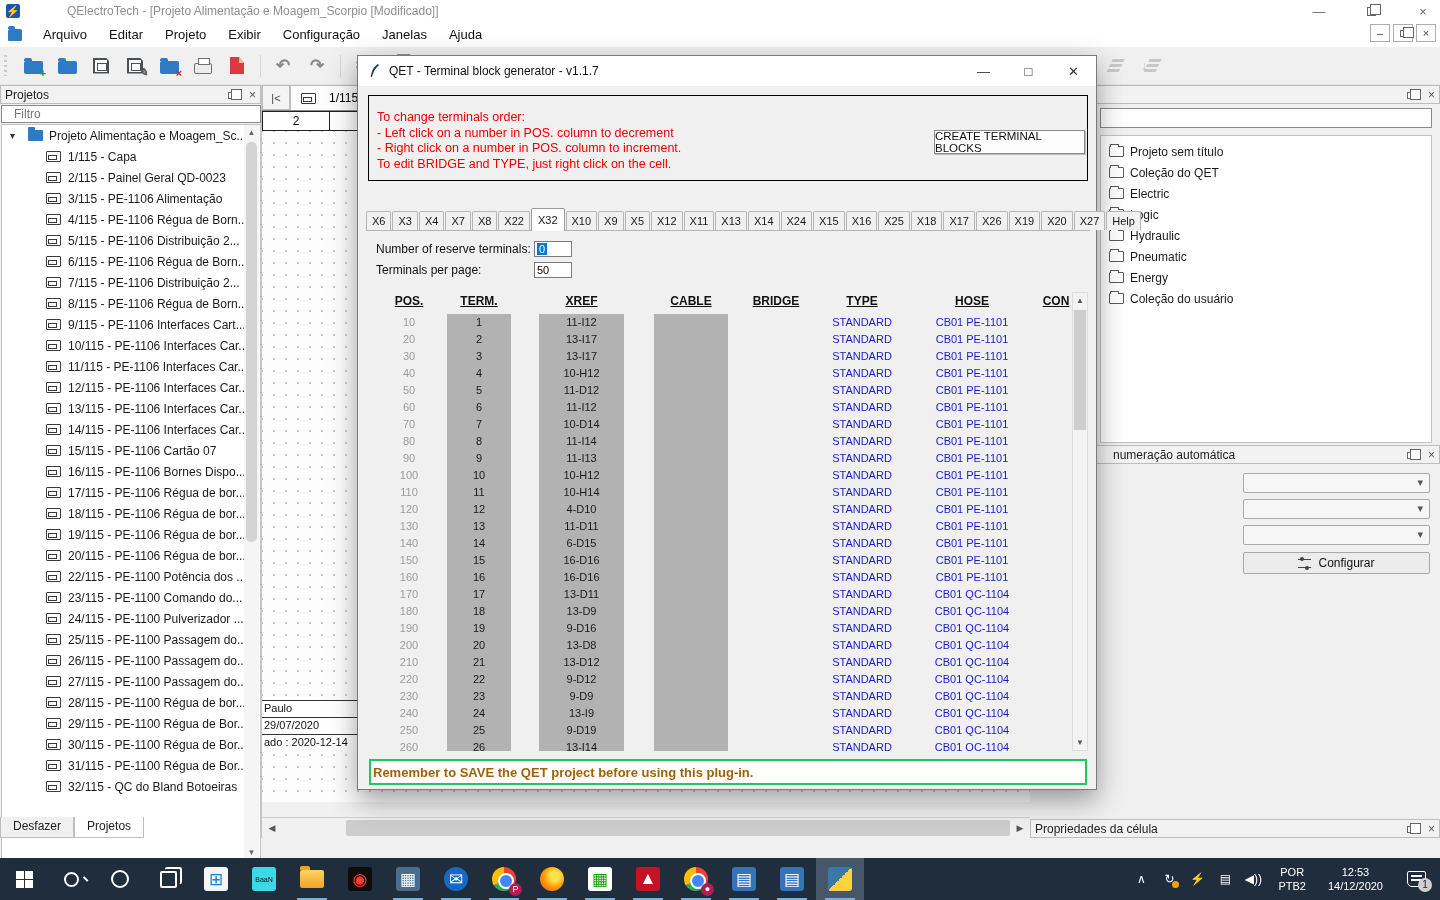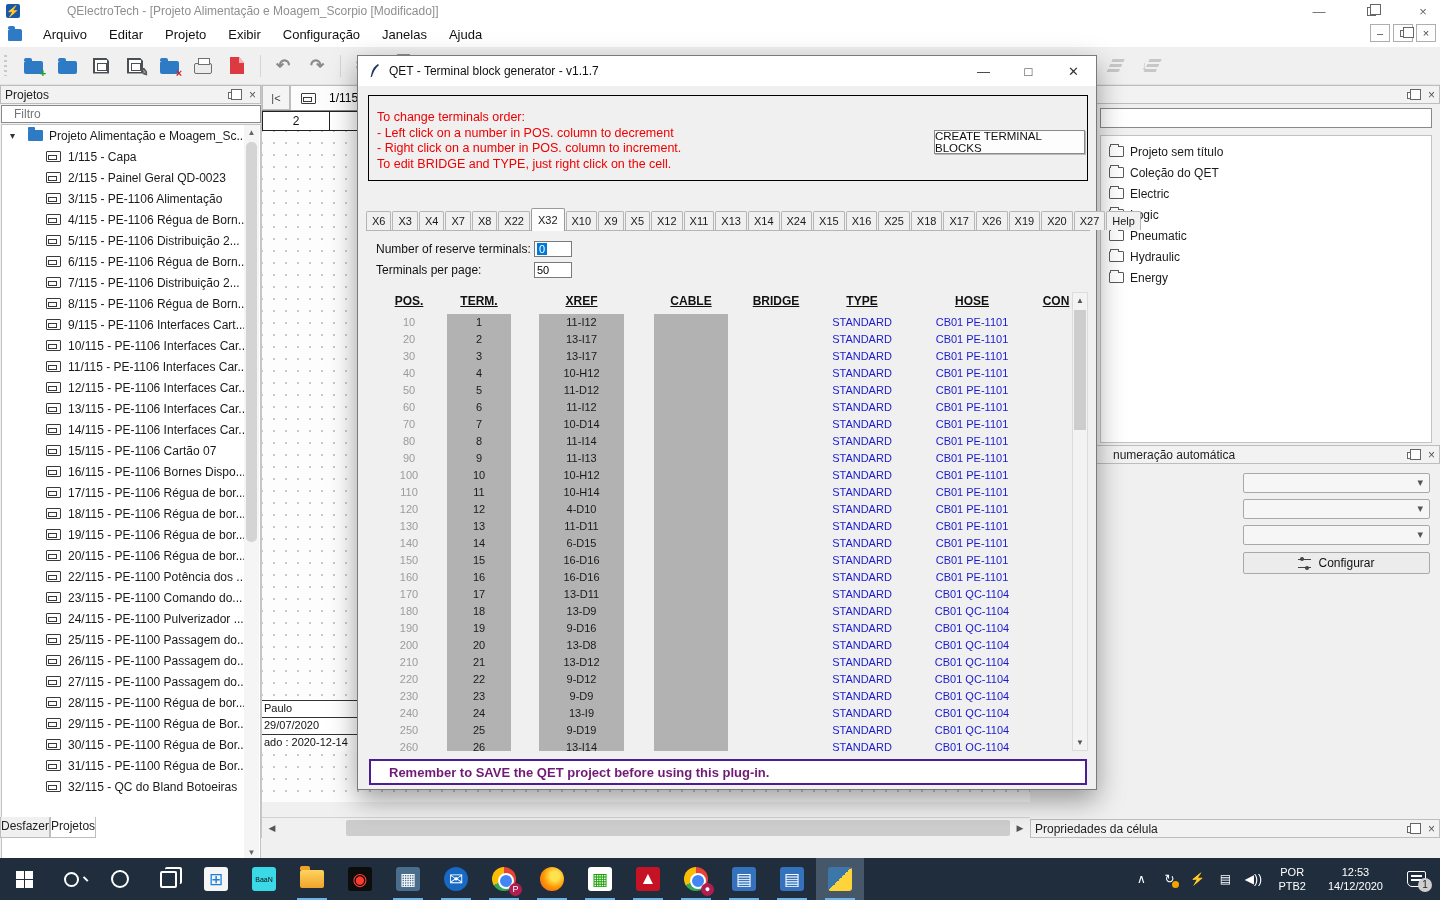--- a/index.html
+++ b/index.html
@@ -60,21 +60,21 @@
   .fold-ico.outline { background:#fff; border:1.5px solid #5a5a5a; }
   .fold-ico.outline::before { background:#fff; border:1.5px solid #5a5a5a; border-bottom:none; height:2px; }
   .tree-row.page { padding-left:44px; }
   .page-ico { width:15px; height:11px; border:1.5px solid #3a3a3a; border-radius:1px; position:relative; margin-right:7px; flex:0 0 auto; }
   .page-ico::before { content:''; position:absolute; left:1px; bottom:1px; width:7px; height:3px; border:1px solid #3a3a3a; }
   .vscroll { position:absolute; right:2px; top:40px; width:15px; height:735px; background:#f5f5f5; }
   .vscroll .up, .vscroll .dn { position:absolute; left:0; width:15px; height:15px; color:#666; font-size:8px; text-align:center; line-height:15px; }
   .vscroll .up { top:0; } .vscroll .dn { bottom:0; }
   .vscroll .thumb { position:absolute; left:2px; width:11px; background:#d4d4d4; border-radius:5px; }
   .dock-tabs { position:absolute; left:0; top:732px; height:21px; display:flex; }
-  .dock-tab { font-size:12px; color:#222; border:1px solid #bdbdbd; border-top:none; background:#f0f0f0; padding:2px 0; }
+  .dock-tab { font-size:12px; color:#222; border:1px solid #bdbdbd; border-top:none; background:#f0f0f0; padding:2px 12px; }
   .dock-tab.active { background:#ffffff; }
 
   
   .canvas { position:absolute; left:262px; top:85px; width:768px; height:753px; background:#f0f0f0; }
   .cv-tabbar { position:absolute; left:0; top:0; height:25px; display:flex; }
   .cv-first { width:28px; height:25px; border:1px solid #bdbdbd; background:#f4f4f4; font-size:11px; color:#444; display:flex; align-items:center; justify-content:center; }
   .cv-tab { height:25px; background:#fcfcfc; border:1px solid #bdbdbd; border-bottom:none; display:flex; align-items:center; font-size:12px; padding:0 10px; gap:6px; }
   .sheet { position:absolute; left:0; top:25px; width:768px; height:692px; background:#fdfdfd; border-top:1px solid #888;
            background-image:radial-gradient(#c9c9c9 0.8px, transparent 0.9px); background-size:12px 12px; background-position:6px 26px; }
   .ruler { position:absolute; left:0; top:0; height:20px; display:flex; background:#fff; }
@@ -131,21 +131,21 @@
   .c.bridge { left:380px; width:60px; }
   .c.type { left:450px; width:92px; color:#1a1acd; }
   .c.hose { left:550px; width:112px; color:#1a1acd; }
   .h.pos { left:0; width:86px; } .h.term { left:81px; width:64px; } .h.xref { left:173px; width:85px; }
   .h.cable { left:288px; width:74px; } .h.bridge { left:380px; width:60px; } .h.type { left:450px; width:92px; }
   .h.hose { left:550px; width:112px; } .h.con { left:666px; width:48px; }
   .dscroll { position:absolute; right:0; top:0; width:16px; height:459px; background:#f3f3f3; border:1px solid #dcdcdc; }
   .dscroll .up, .dscroll .dn { position:absolute; left:0; width:14px; height:15px; font-size:8px; color:#555; text-align:center; line-height:15px; }
   .dscroll .up { top:0; } .dscroll .dn { bottom:0; }
   .dscroll .thumb { position:absolute; left:1px; top:17px; width:12px; height:120px; background:#cdcdcd; }
-  .foot-note { position:absolute; left:11px; top:703px; width:718px; height:26px; border:2px solid #4c1d95; background:#fff; display:flex; align-items:center; padding-left:18px; font-size:13px; font-weight:bold; color:#701a75; }
+  .foot-note { position:absolute; left:11px; top:703px; width:718px; height:26px; border:2px solid #22c55e; background:#fff; display:flex; align-items:center; padding-left:2px; font-size:13px; font-weight:bold; color:#a16207; }
 
   
   .taskbar { position:absolute; left:0; top:858px; width:1440px; height:42px; background:#1f2d3d; display:flex; align-items:stretch; z-index:100; }
   .tb-app { width:48px; height:42px; display:flex; align-items:center; justify-content:center; position:relative; }
   .tb-app .tile { width:24px; height:24px; display:flex; align-items:center; justify-content:center; font-size:17px; border-radius:3px; }
   .tb-app.running::after { content:''; position:absolute; left:9px; right:9px; bottom:0; height:2.5px; background:#6fb3e8; }
   .tb-app.active { background:#455768; }
   .tb-app .badge { display:none; position:absolute; right:6px; bottom:4px; width:13px; height:13px; background:#b01e50; border-radius:50%; color:#fff; font-size:9px; line-height:13px; text-align:center; }
   .tb-app .badge.show { display:block; }
   .tb-app.start .tile { background:transparent; }
@@ -480,29 +480,33 @@
         <div class="tree-row">
           <span class="fold-ico outline"></span>
           <span>Electric</span>
         </div>
         <div class="tree-row">
           <span class="fold-ico outline"></span>
           <span>Logic</span>
         </div>
         <div class="tree-row">
           <span class="fold-ico outline"></span>
-          <span>Pneumatic</span>
+          <span>Hydraulic</span>
         </div>
         <div class="tree-row">
           <span class="fold-ico outline"></span>
-          <span>Hydraulic</span>
+          <span>Pneumatic</span>
         </div>
         <div class="tree-row">
           <span class="fold-ico outline"></span>
           <span>Energy</span>
+        </div>
+        <div class="tree-row">
+          <span class="fold-ico outline"></span>
+          <span>Coleção do usuário</span>
         </div>
     </div>
   </div>
 
   <div class="rdock rdock-mid">
     <div class="dock-head">
       <span style="padding-left:22px;">numeração automática</span>
       <span class="hctl">
         <span class="float-ico" style="width:7px;height:7px;"></span>
         <span>×</span>

